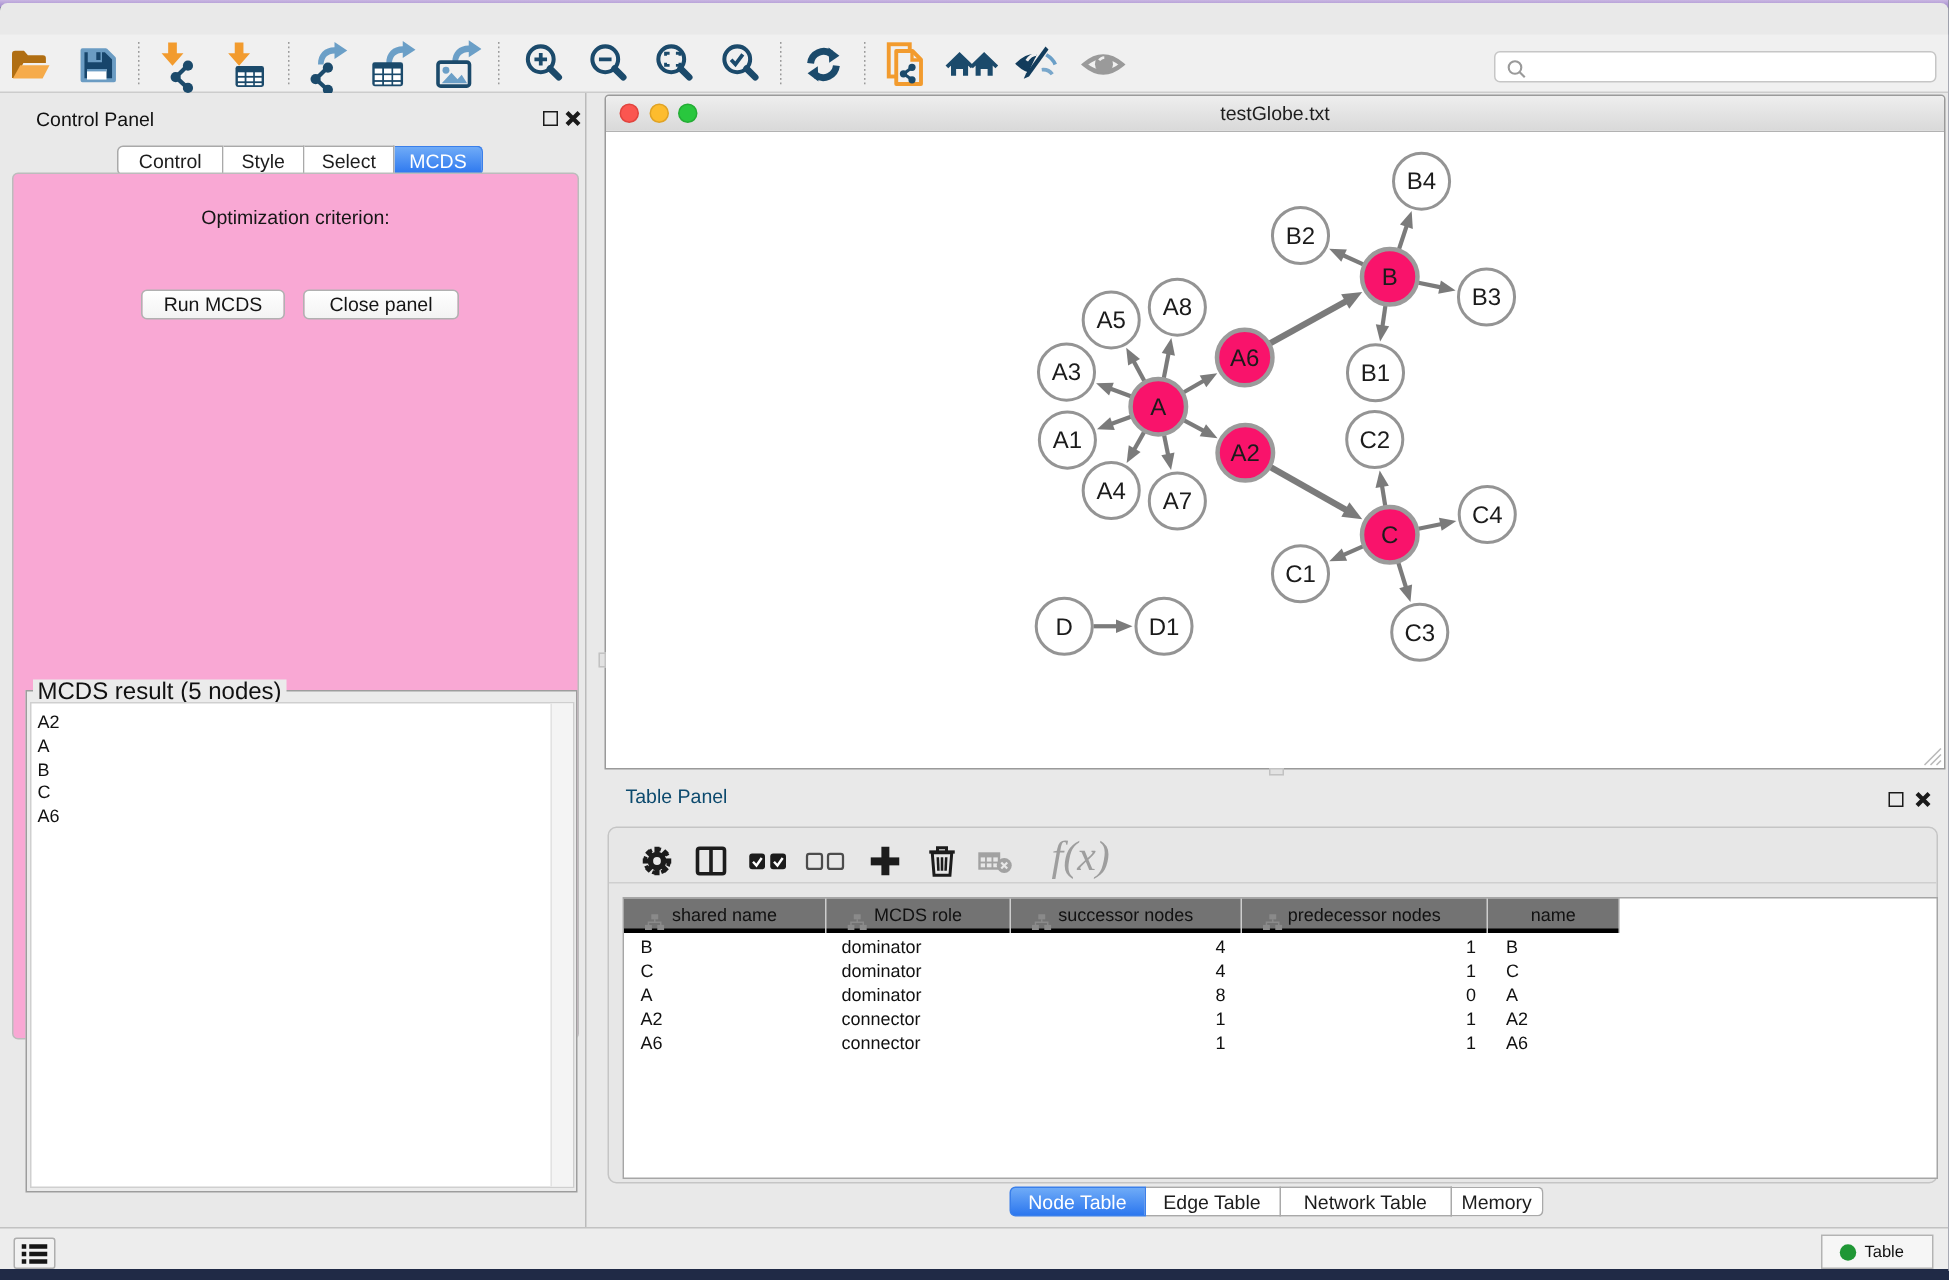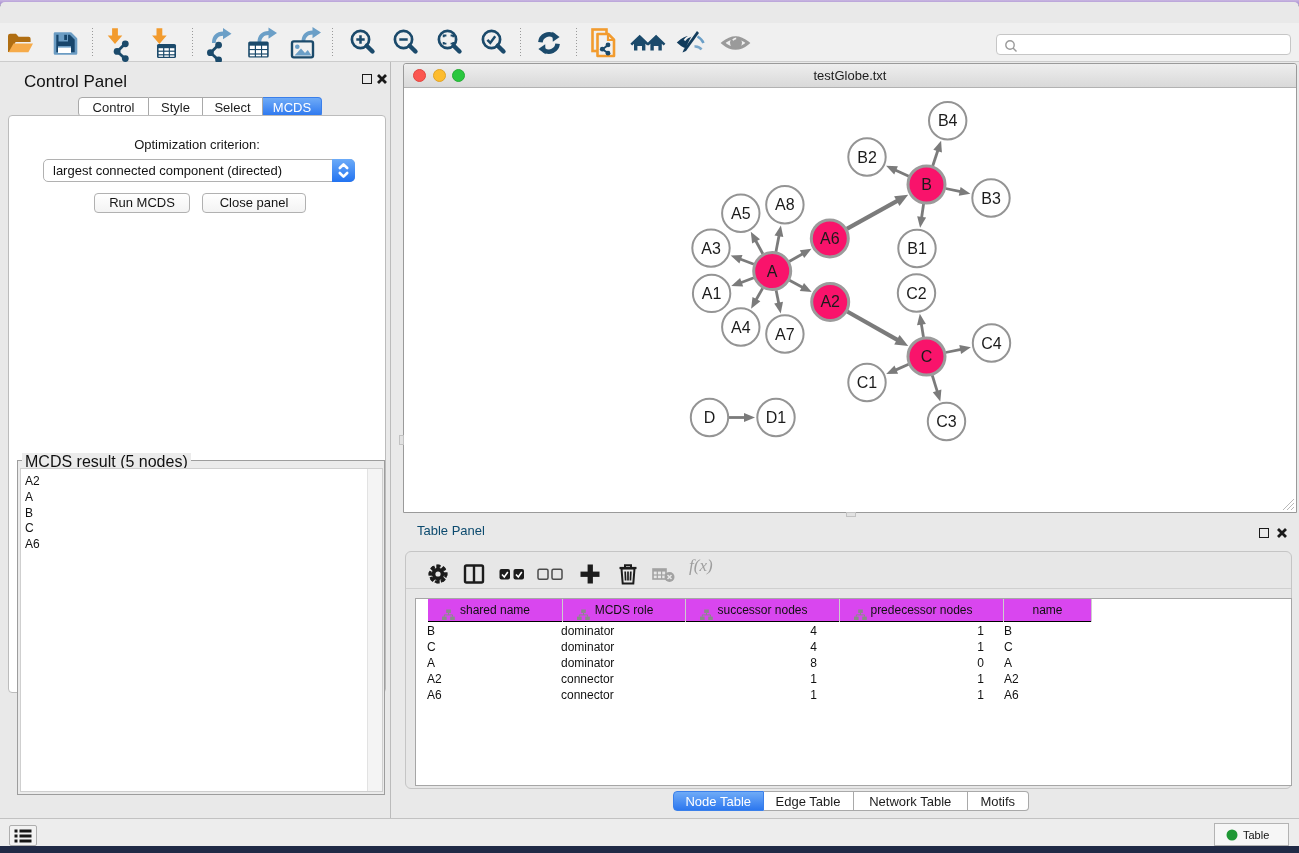--- a/index.html
+++ b/index.html
@@ -8,45 +8,45 @@
 #desktop{left:0;top:0;width:1299px;height:5px;background:linear-gradient(#c9b6e2,#a188cb)}
 #app{left:0;top:2px;width:1299px;height:844px;background:#e9e9e9;border-radius:5px 5px 0 0;overflow:hidden}
 #titlebar{left:0;top:0;width:1299px;height:21px;background:linear-gradient(#efefef,#d9d9d9);border-bottom:1px solid #b4b4b4;border-radius:5px 5px 0 0}
 .tl{position:absolute;border-radius:50%;width:13px;height:13px;top:4px}
 #title-txt{position:absolute;left:0;top:3px;width:1299px;text-align:center;font-size:13px;color:#393939}
 #toolbar{left:0;top:21px;width:1299px;height:39px;background:#f0f0f0;border-bottom:1px solid #cccccc}
 .sep{top:5px;width:1px;height:29px;background-image:linear-gradient(#9a9a9a 40%,rgba(255,255,255,0) 0%);background-size:1px 3px}
 #searchbox{left:996px;top:11px;width:295px;height:21px;background:#fff;border:1px solid #c6c6c6;border-radius:4px}
 #main{left:0;top:60px;width:1299px;height:756px;background:#e9e9e9}
 #cp{left:0;top:0;width:391px;height:756px;border-right:1px solid #bbbbbb;background:#e9e9e9}
-#cp-title{position:absolute;left:24px;top:10px;font-size:17px;color:#111}
+#cp-title{position:absolute;left:24px;top:10px;font-size:13px;color:#111}
 #cp-tabs{position:absolute;left:78px;top:35px;height:20px}
 .tabseg{position:absolute;top:0;height:20px;border:1px solid #a9a9a9;background:#fff;font-size:13px;color:#1c1c1c;text-align:center;line-height:19px}
 .tabseg.sel{background:linear-gradient(#6fabf7,#2c77ef);border-color:#3a7fea;color:#fff}
-#cp-panel{position:absolute;left:8px;top:53px;width:378px;height:578px;background:#ffffff;border:1px solid #bcbcbc;border-radius:4px}
+#cp-panel{position:absolute;left:8px;top:53px;width:378px;height:578px;background:#f9a8d4;border:1px solid #bcbcbc;border-radius:4px}
 #opt-label{position:absolute;left:0;top:21px;width:376px;text-align:center;font-size:13px;color:#161616}
 #dropdown{position:absolute;left:34px;top:43px;width:312px;height:23px;background:#fff;border:1px solid #b1b1b1;border-radius:5px}
 #dropdown .dtext{position:absolute;left:9px;top:3px;font-size:13px;color:#111}
 #dd-btn{position:absolute;right:-1px;top:-1px;width:23px;height:23px;border-radius:0 5px 5px 0;background:linear-gradient(#6cabf8,#2273f1)}
 .btn{position:absolute;height:20px;background:linear-gradient(#ffffff,#f3f3f3);border:1px solid #b1b1b1;border-radius:4px;font-size:13px;color:#151515;text-align:center;line-height:18px}
 #fieldset{position:absolute;left:8px;top:344px;width:368px;height:335px;border:1px solid #9d9d9d;background:#ebebeb}
 #fieldset .legend{position:absolute;top:-8px;left:4px;background:#ebebeb;font-size:16px;color:#111;padding:0 3px}
 #mcds-list{position:absolute;left:2px;top:7px;width:363px;height:324px;background:#fff;border:1px solid #cfcfcf}
 #mcds-list .li{padding-left:4px;font-size:12px;line-height:15.8px;color:#111}
 #mcds-sb{position:absolute;right:0;top:0;width:15px;height:100%;background:#f4f4f4;border-left:1px solid #e2e2e2}
 #nw{left:403px;top:1px;width:894px;height:450px;background:#fff;border:1px solid #9a9a9a;border-radius:3px 3px 0 0}
 #nw-tb{position:absolute;left:0;top:0;width:892px;height:24px;background:linear-gradient(#eeeeee,#d9d9d9);border-bottom:1px solid #b2b2b2;border-radius:3px 3px 0 0}
 #nw-title{position:absolute;left:0;top:4px;width:892px;text-align:center;font-size:13px;color:#1d1d1d}
 #tp{left:403px;top:455px;width:896px;height:301px}
 #tp-title{position:absolute;left:14px;top:6px;font-size:13px;color:#0c4a6e}
 #tp-panel{position:absolute;left:2px;top:34px;width:887px;height:238px;background:#e7e7e7;border:1px solid #c5c5c5;border-radius:6px}
 #tp-toolbar{position:absolute;left:0;top:0;width:885px;height:37px;border-bottom:1px solid #cfcfcf}
-#fx{position:absolute;left:283px;top:4px;font-family:"Liberation Serif",serif;font-style:italic;font-size:17px;color:#9e9e9e}
+#fx{position:absolute;left:295px;top:4px;font-family:"Liberation Serif",serif;font-style:italic;font-size:28px;color:#9e9e9e}
 #tbl{position:absolute;left:9px;top:46px;width:877px;height:188px;background:#fff;border:1px solid #a6a6a6}
-#thead{position:absolute;left:12px;top:0;width:664px;height:23px;background:#d946ef;border-bottom:1px solid #000000}
+#thead{position:absolute;left:0;top:0;width:664px;height:23px;background:#737373;border-bottom:3px solid #000000}
 .hcell{position:absolute;top:0;height:23px;border-right:1px solid #cdcdcd;font-size:12px;color:#111;text-align:center;line-height:23px}
 .trow{position:absolute;left:0;width:875px;height:16px;font-size:12px;color:#111}
 .trow span{position:absolute;top:1px}
 #tp-tabs{position:absolute;left:270px;top:274px;height:20px;z-index:5}
 #statusbar{left:0;top:816px;width:1299px;height:28px;background:#ededed;border-top:1px solid #c2c2c2}
 #sb-btn{position:absolute;left:9px;top:6px;width:28px;height:21px;background:#f2f2f2;border:1px solid #aeaeae;border-radius:2px;text-align:center;padding-top:3px}
 #mem-btn{position:absolute;left:1214px;top:4px;width:75px;height:23px;background:#f6f6f6;border:1px solid #b3b3b3;font-size:11px;color:#111}
 svg text{font-family:"Liberation Sans",sans-serif}
 </style></head>
 <body>
@@ -207,27 +207,20 @@
 <path d="M2 2 L10 10 M10 2 L2 10" stroke="#1a1a1a" stroke-width="2.8"></path>
         </svg>
       <div id="cp-tabs">
 <div class="tabseg" style="left:0px;width:71px;border-radius:4px 0 0 4px">Control</div>
 <div class="tabseg" style="left:71px;width:54px;;border-left:none">Style</div>
 <div class="tabseg" style="left:125px;width:60px;;border-left:none">Select</div>
 <div class="tabseg sel" style="left:185px;width:59px;border-radius:0 4px 4px 0;border-left:none">MCDS</div>
       </div>
       <div id="cp-panel">
         <div id="opt-label">Optimization criterion:</div>
-        <div id="dropdown">
-            <div class="dtext">largest connected component (directed)</div>
-          <div id="dd-btn"><svg width="23" height="23" viewBox="0 0 23 23">
-                <path d="M7.8 9 L11.5 5.3 L15.2 9" fill="none" stroke="#fff" stroke-width="2.6" stroke-linecap="round" stroke-linejoin="round"></path>
-                <path d="M7.8 14 L11.5 17.7 L15.2 14" fill="none" stroke="#fff" stroke-width="2.6" stroke-linecap="round" stroke-linejoin="round"></path>
-              </svg></div>
-        </div>
         <div class="btn" style="left:85px;top:77px;width:96px">Run MCDS</div>
         <div class="btn" style="left:193px;top:77px;width:104px">Close panel</div>
         <div id="fieldset">
           <div class="legend">MCDS result (5 nodes)</div>
           <div id="mcds-list">
             <div class="li" style="padding-top:5px">A2</div>
               <div class="li">A</div>
               <div class="li">B</div>
               <div class="li">C</div>
               <div class="li">A6</div>
@@ -472,21 +465,21 @@
               <span style="left:330px;width:71px;text-align:right">1</span>
               <span style="left:490px;width:78px;text-align:right">1</span>
               <span style="left:588px">A6</span>
             </div>
         </div>
       </div>
       <div id="tp-tabs">
 <div class="tabseg sel" style="left:0px;width:90.5px;border-radius:4px 0 0 4px">Node Table</div>
 <div class="tabseg" style="left:90.5px;width:90px;;border-left:none">Edge Table</div>
 <div class="tabseg" style="left:181px;width:113.5px;;border-left:none">Network Table</div>
-<div class="tabseg" style="left:294.5px;width:61.5px;border-radius:0 4px 4px 0;border-left:none">Motifs</div>
+<div class="tabseg" style="left:294.5px;width:61.5px;border-radius:0 4px 4px 0;border-left:none">Memory</div>
       </div>
     </div>
   </div>
   <div class="abs" id="statusbar">
     <div id="sb-btn"><svg width="18" height="14" viewBox="0 0 18 14">
           <g fill="#161616">
 <rect x="0.5" y="0.5" width="3" height="3"></rect>
             <rect x="5.5" y="0.5" width="12" height="3"></rect>
 <rect x="0.5" y="5.5" width="3" height="3"></rect>
             <rect x="5.5" y="5.5" width="12" height="3"></rect>

